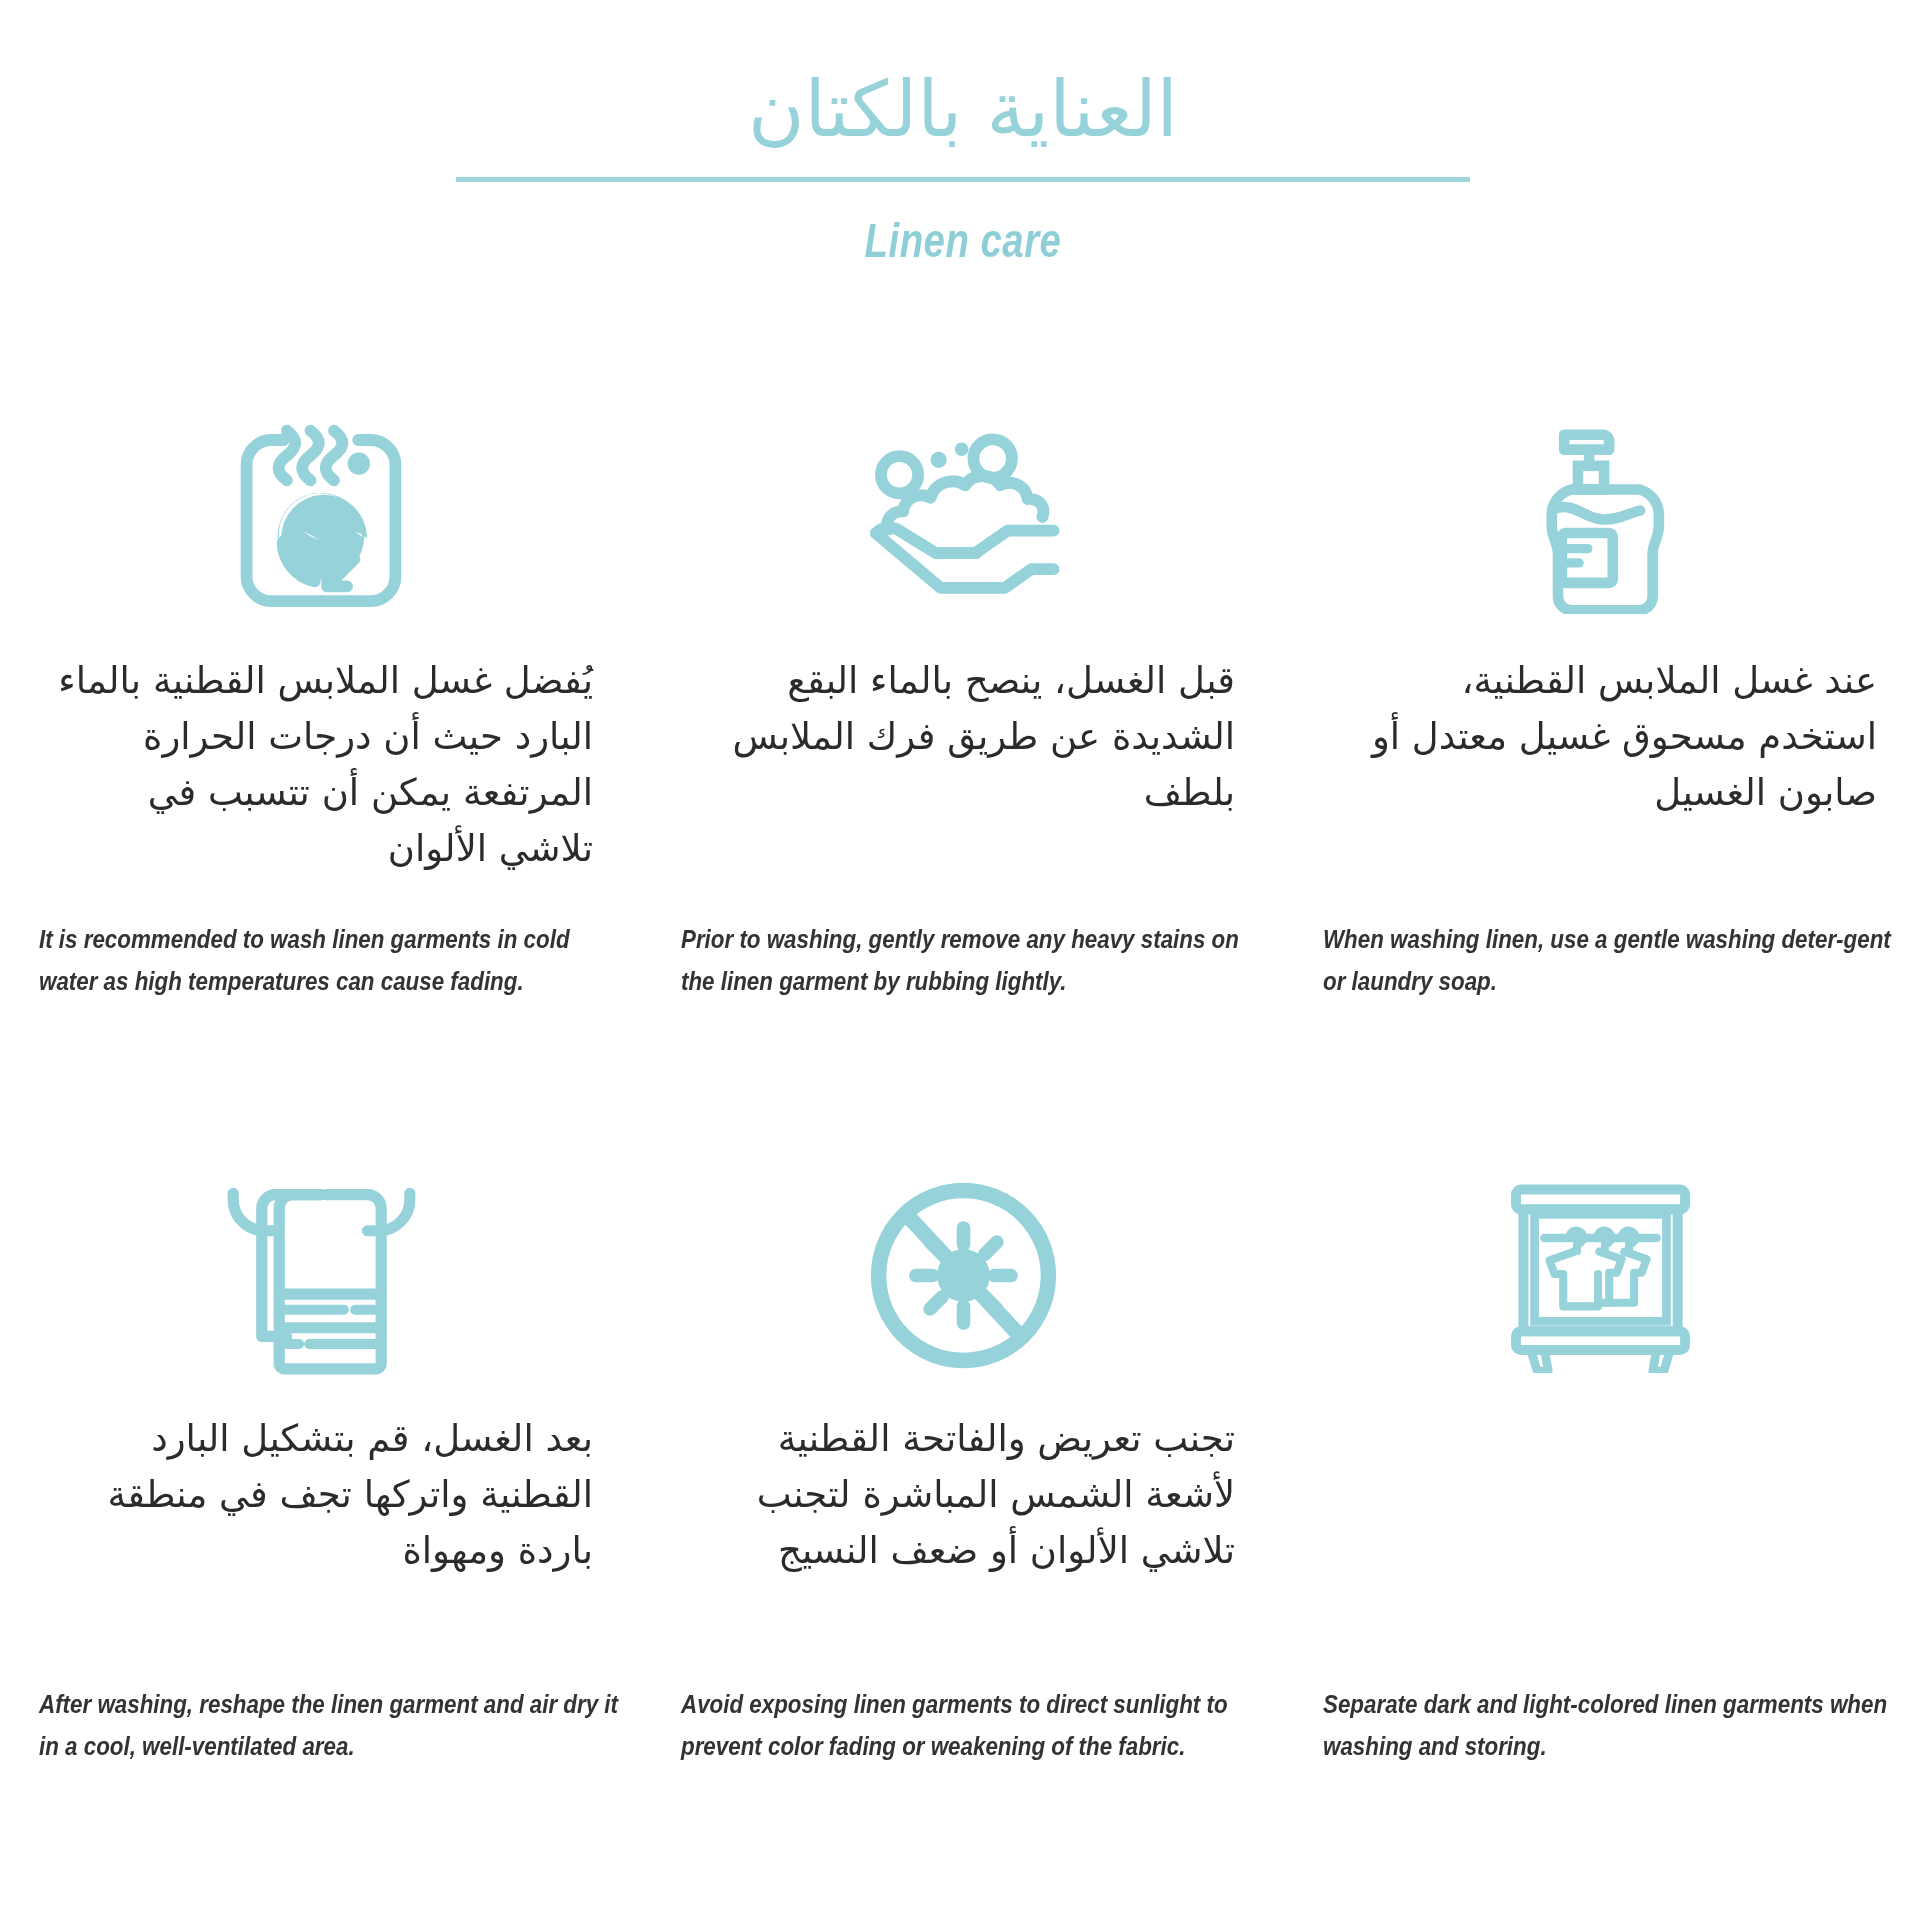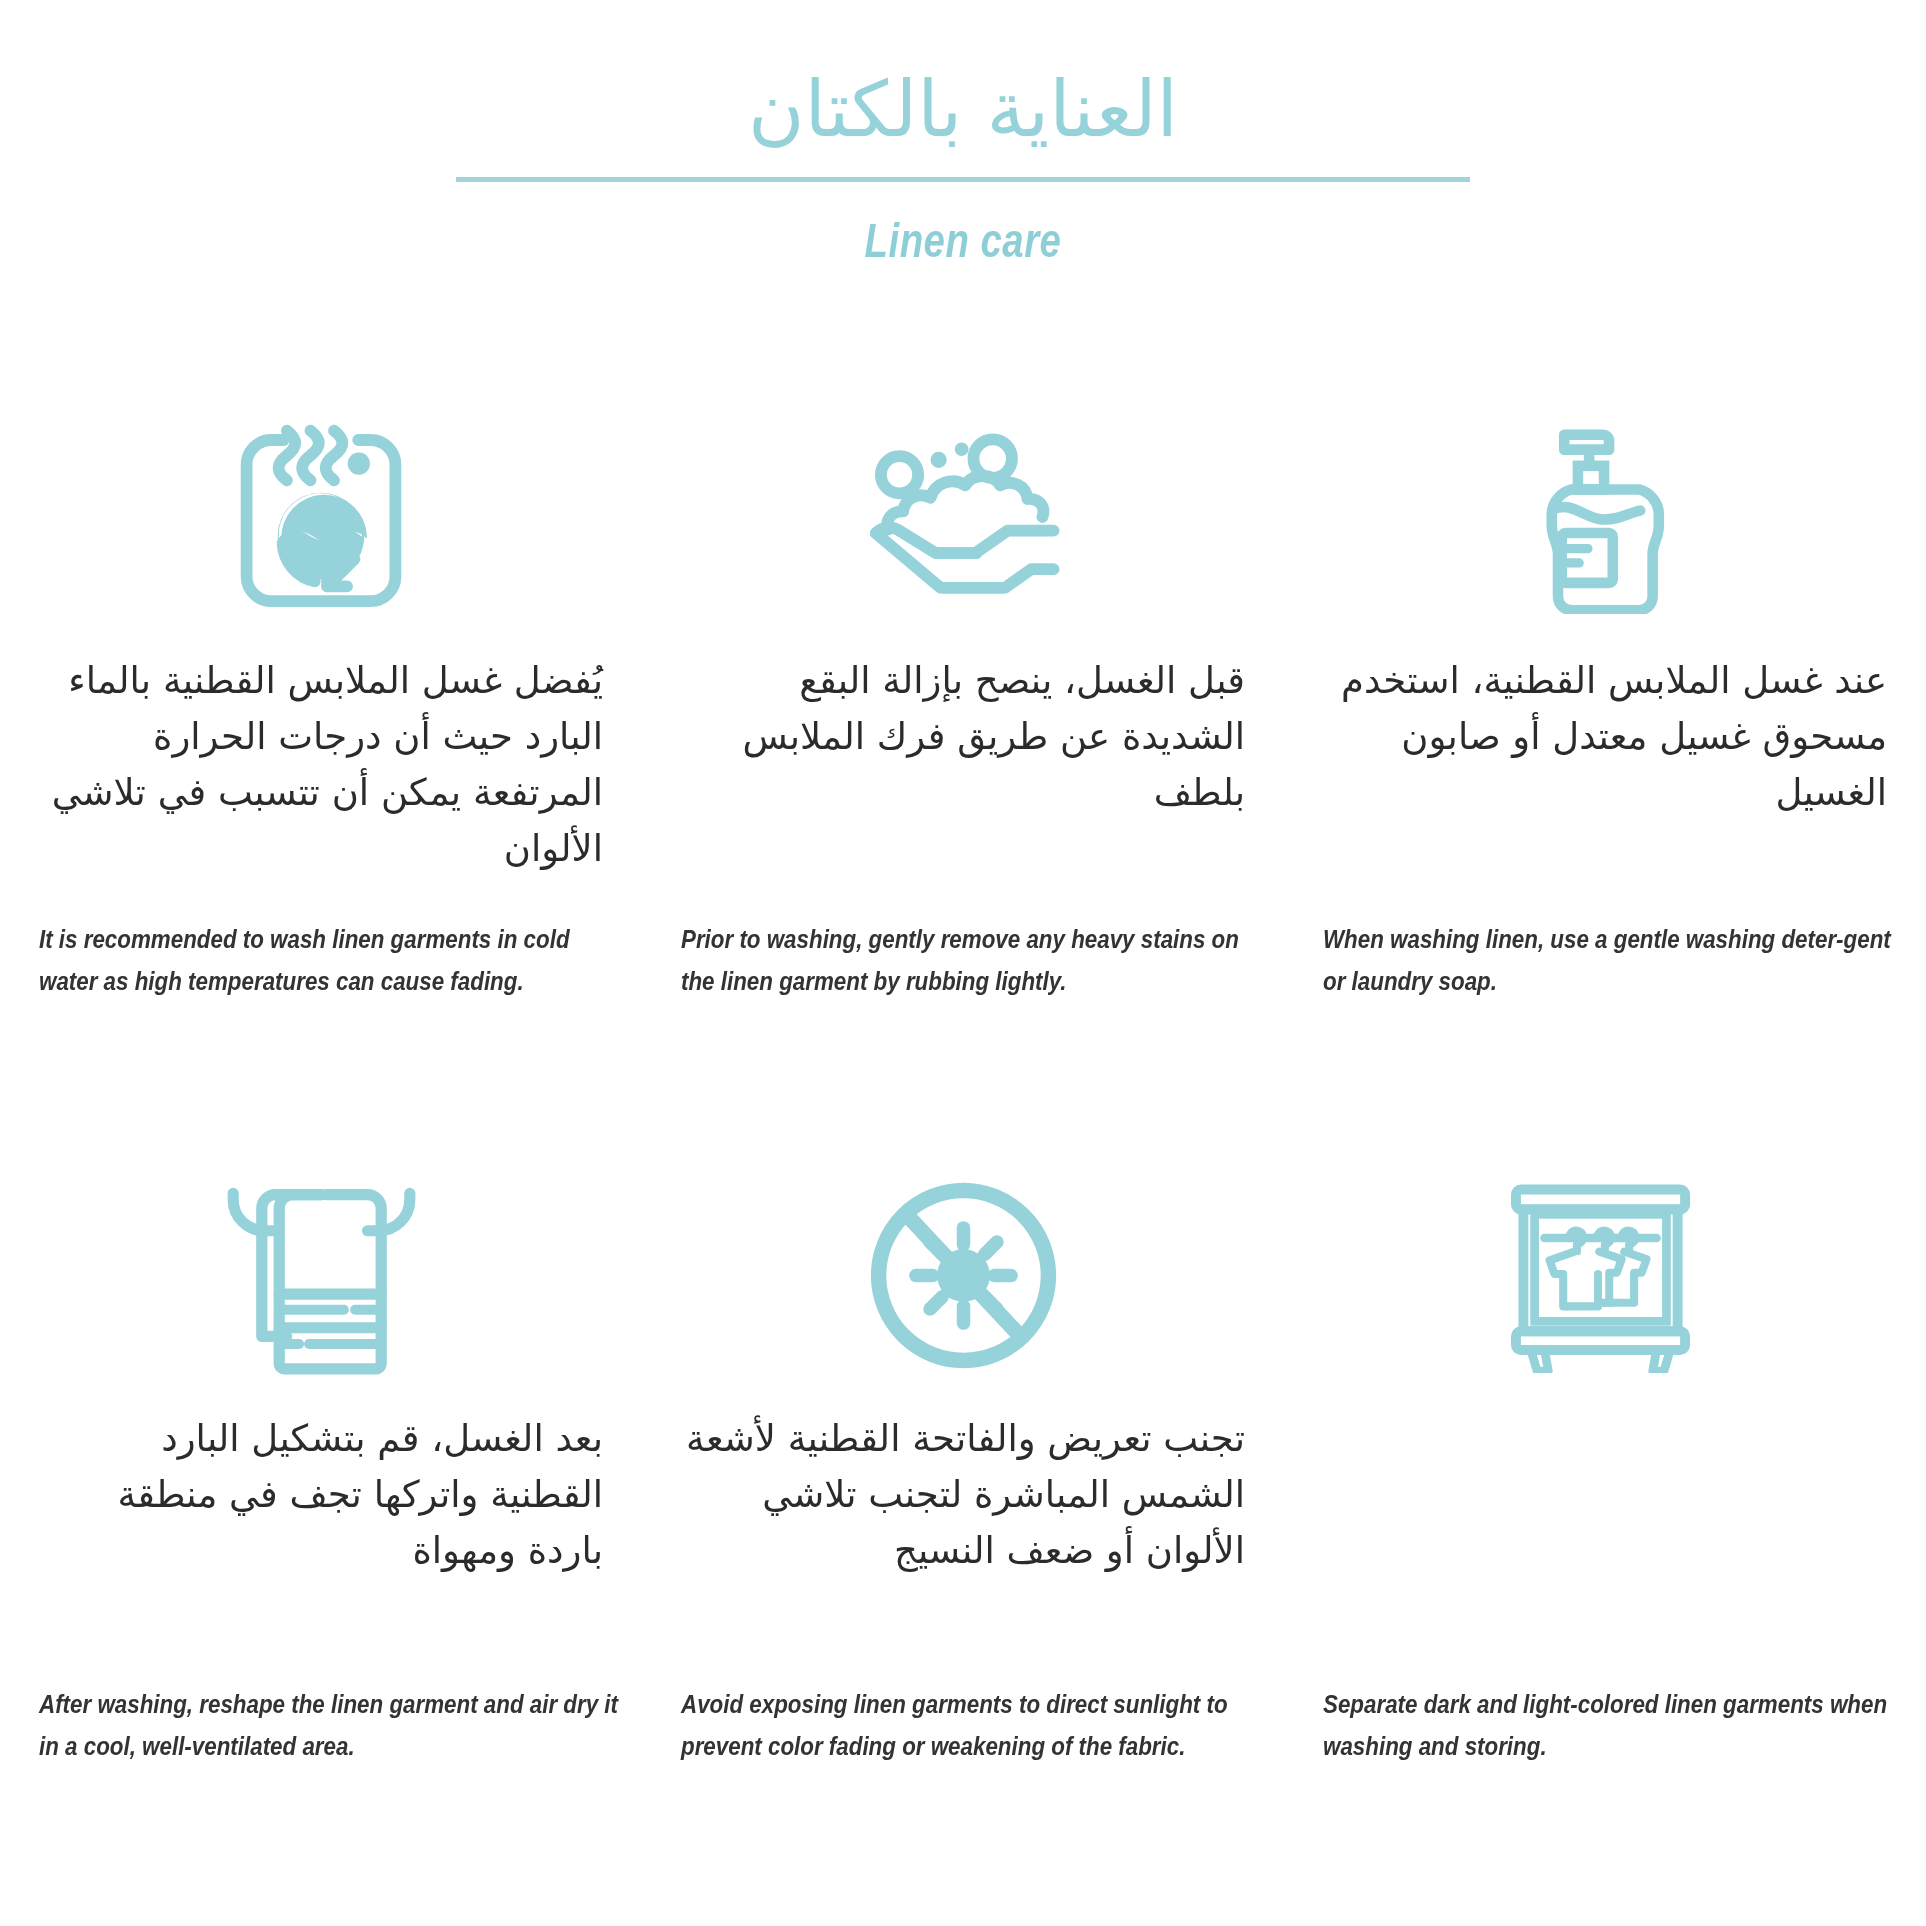--- a/index.html
+++ b/index.html
@@ -49,21 +49,21 @@
     top:411px; left:0;
     width:1926px;
     display:grid;
     grid-template-columns:repeat(3, 1fr);
     grid-template-rows:auto auto;
     column-gap:0px;
     row-gap:0px;
   }
   .cell {
     position:relative;
-    padding:0 39px;
+    padding:0 49px;
     height:758px;
   }
   .icon-wrap {
     height:212px;
     display:flex;
     align-items:center;
     justify-content:center;
   }
   .icon-wrap svg { display:block; }
 
@@ -135,21 +135,21 @@
           <circle cx="212" cy="46" r="31" stroke="#96d2d9" stroke-width="19" fill="none"></circle>
           <circle cx="125" cy="48" r="13" fill="#96d2d9"></circle>
           <circle cx="162" cy="31" r="11" fill="#96d2d9"></circle>
           <path d="M44 160 c-6 -16 6 -30 24 -29 c2 -22 26 -32 44 -22 c6 -24 36 -34 56 -20 c12 -20 44 -20 56 0
                    c18 -10 42 0 44 22 c18 -2 30 12 24 29" stroke="#96d2d9" stroke-width="19" stroke-linecap="round" stroke-linejoin="round" fill="none"></path>
           <path d="M24 166 c10 -10 26 -12 38 -4 l58 36 h64 l52 -36 h74" stroke="#96d2d9" stroke-width="19" stroke-linecap="round" stroke-linejoin="round" fill="none"></path>
           <path d="M124 198 h62" stroke="#96d2d9" stroke-width="19" stroke-linecap="round"></path>
           <path d="M24 166 l104 88 h104 l42 -30 h36" stroke="#96d2d9" stroke-width="19" stroke-linecap="round" stroke-linejoin="round" fill="none"></path>
         </svg>
       </div>
-      <div class="text-ar">قبل الغسل، ينصح بإزالة البقع الشديدة عن طريق فرك الملابس بلطف</div>
+      <div class="text-ar">قبل الغسل، ينصح بالماء البقع الشديدة عن طريق فرك الملابس بلطف</div>
       <div class="text-en">Prior to washing, gently remove any heavy stains on the linen garment by rubbing lightly.</div>
     </div>
 
     <div class="cell">
       <div class="icon-wrap">
         <svg width="138" height="193" viewBox="0 0 215 310" fill="none">
           <path d="M42 22 h62 a10 10 0 0 1 10 10 v14 h-72 Z" stroke="#96d2d9" stroke-width="17" stroke-linejoin="round" fill="none"></path>
           <path d="M82 46 v26" stroke="#96d2d9" stroke-width="17"></path>
           <rect x="64" y="72" width="42" height="38" stroke="#96d2d9" stroke-width="17" fill="none"></rect>
           <path d="M64 110 h-10 a42 42 0 0 0 -32 40 v18 c0 20 10 28 10 46 v68 a22 22 0 0 0 22 22 h108

